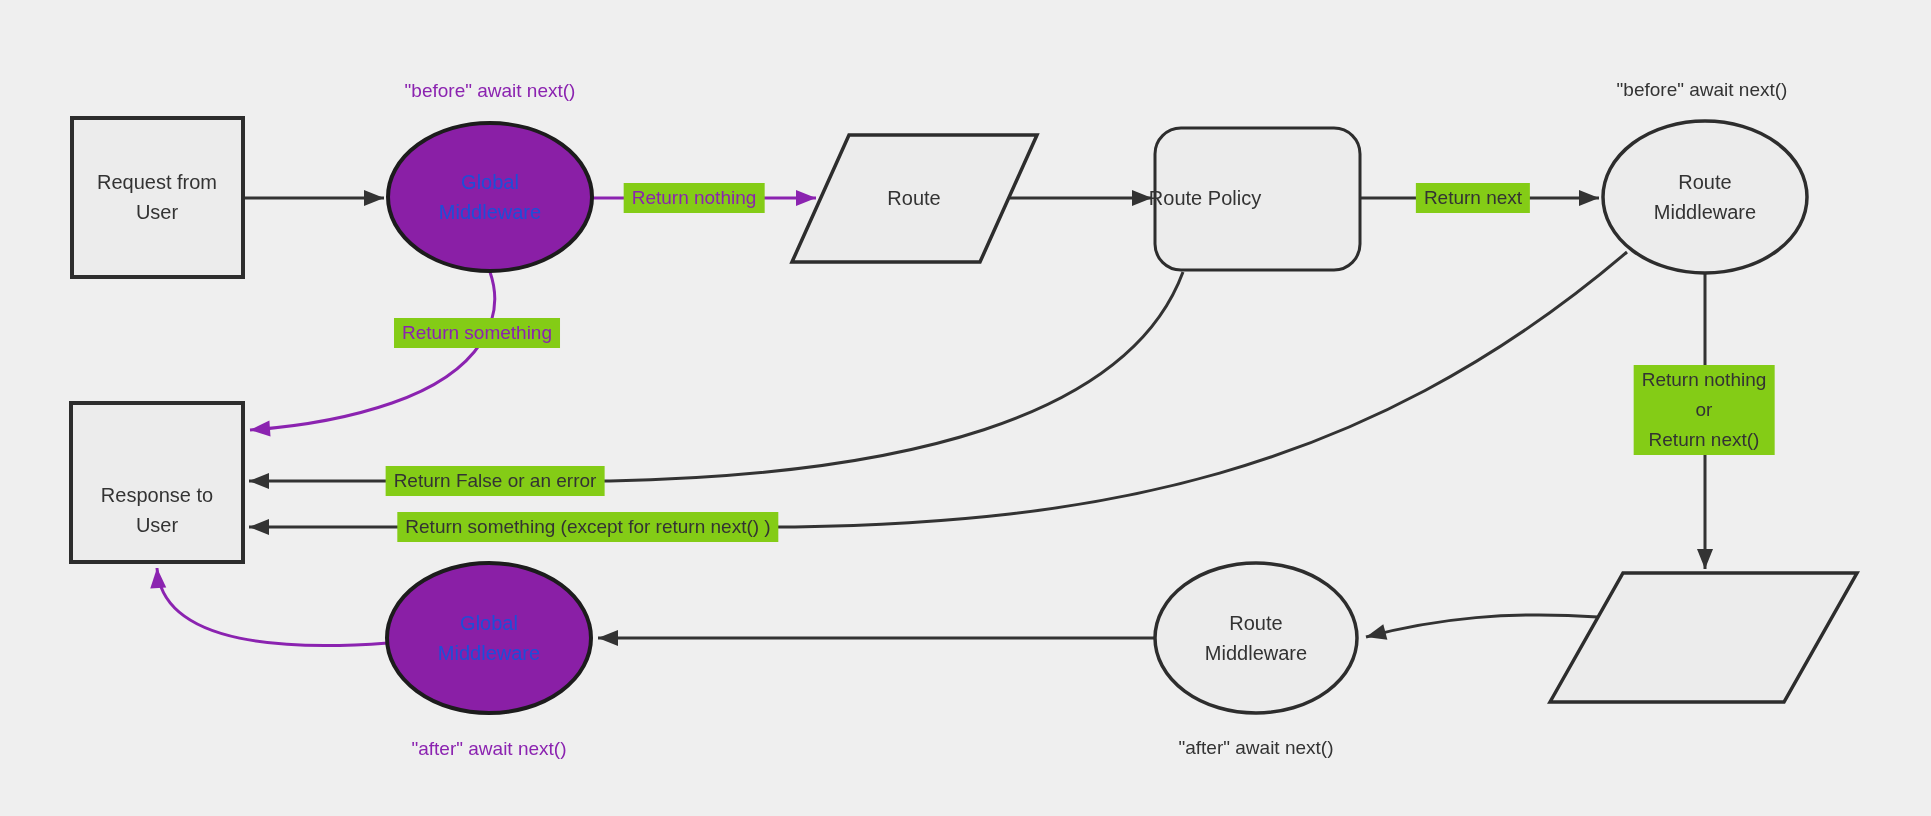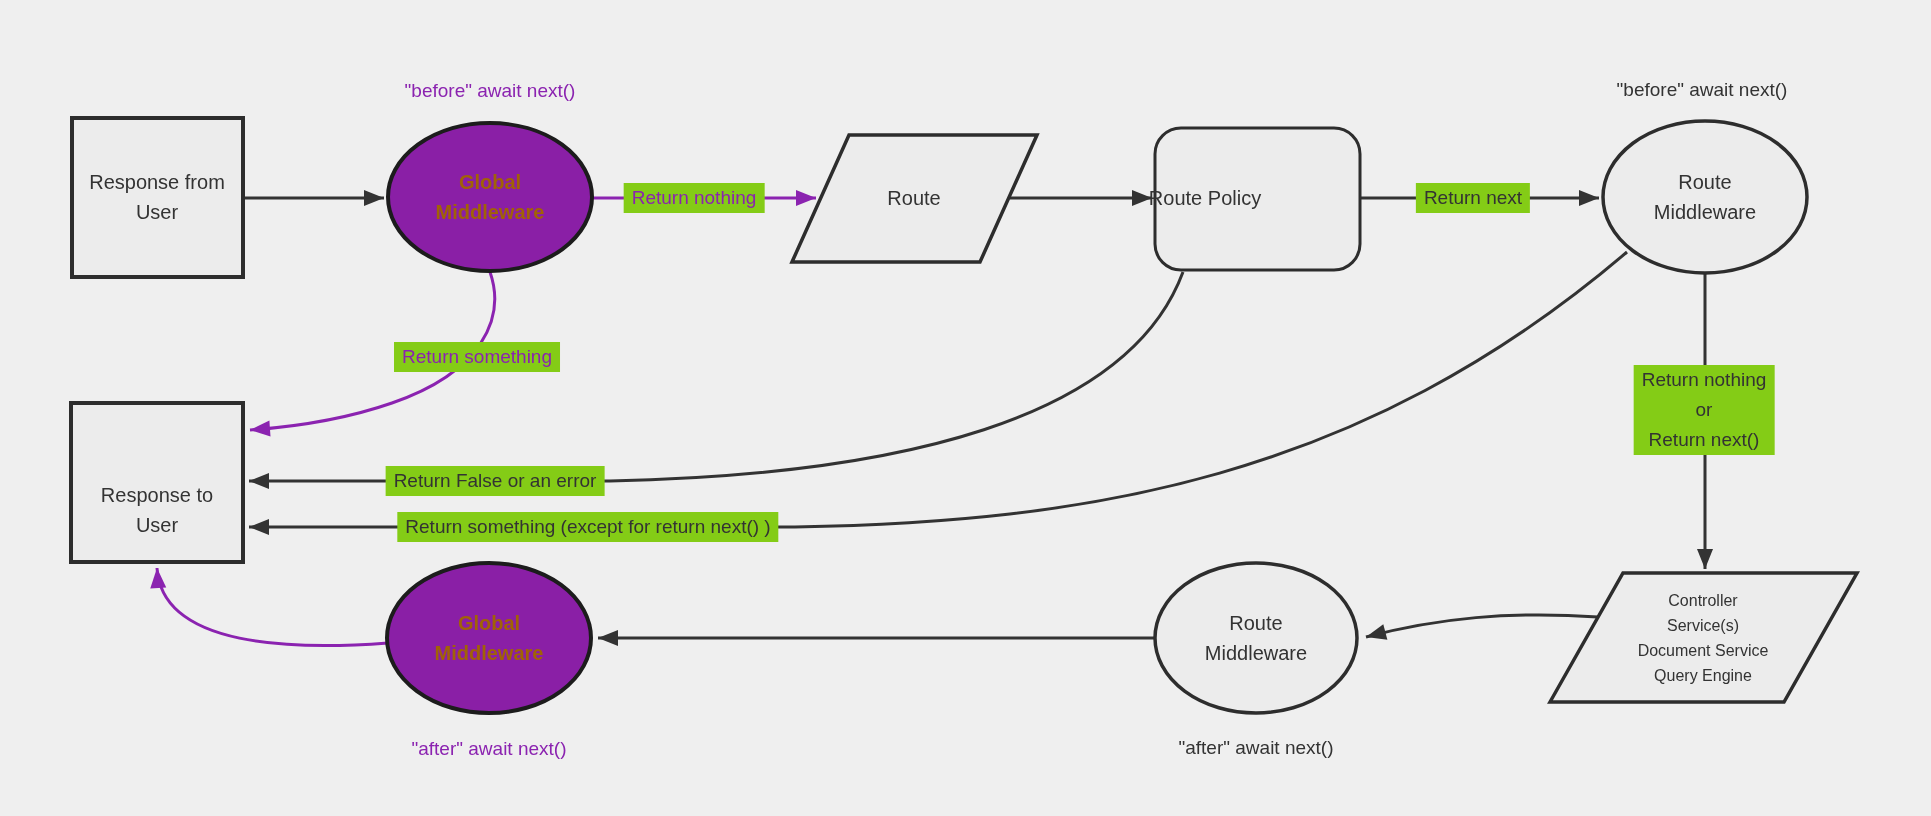--- a/index.html
+++ b/index.html
@@ -24,21 +24,21 @@
   .lbl.purple{color:#8b23b0;}
   .node-label{
     position:absolute;
     transform:translate(-50%,-50%);
     font-size:20px;
     line-height:30px;
     color:#333333;
     white-space:pre-line;
     text-align:center;
   }
-  .node-label.inverse{color:#a16207;font-weight:bold;}
+  .node-label.inverse{color:#1d4ed8;font-weight:normal;}
   .node-label.small{font-size:16px;line-height:25px;}
 </style>
 </head>
 <body>
 
 <div class="canvas">
 
   <svg width="1931" height="816" viewBox="0 0 1931 816">
     <defs>
       <marker id="ah-black" markerUnits="userSpaceOnUse" markerWidth="24" markerHeight="20" refX="22" refY="10" orient="auto">
@@ -65,44 +65,40 @@
     <ellipse cx="490" cy="197" rx="102" ry="74" fill="#8a1fa6" stroke="#1c1c1c" stroke-width="4"></ellipse>
     <polygon points="792,262 849,135 1037,135 980,262" fill="#ececec" stroke="#2d2d2d" stroke-width="3.5"></polygon>
     <rect x="1155" y="128" width="205" height="142" rx="26" fill="#ececec" stroke="#2d2d2d" stroke-width="3"></rect>
     <ellipse cx="1705" cy="197" rx="102" ry="76" fill="#ececec" stroke="#2d2d2d" stroke-width="3.5"></ellipse>
     <polygon points="1550,702 1623,573 1857,573 1784,702" fill="#ececec" stroke="#2d2d2d" stroke-width="3.5"></polygon>
     <ellipse cx="1256" cy="638" rx="101" ry="75" fill="#ececec" stroke="#2d2d2d" stroke-width="3.5"></ellipse>
     <ellipse cx="489" cy="638" rx="102" ry="75" fill="#8a1fa6" stroke="#1c1c1c" stroke-width="4"></ellipse>
     <rect x="71" y="403" width="172" height="159" fill="#ececec" stroke="#2d2d2d" stroke-width="4"></rect>
   </svg>
 
-  <div class="node-label" style="left:157px;top:197px;">Response from
+  <div class="node-label" style="left:157px;top:197px;">Request from
 User</div>
   <div class="node-label inverse" style="left:490px;top:197px;">Global
 Middleware</div>
   <div class="node-label" style="left:914px;top:198px;">Route</div>
   <div class="node-label" style="left:1205px;top:198px;">Route Policy</div>
   <div class="node-label" style="left:1705px;top:197px;">Route
 Middleware</div>
-  <div class="node-label small" style="left:1703px;top:638px;">Controller
-Service(s)
-Document Service
-Query Engine</div>
   <div class="node-label" style="left:1256px;top:638px;">Route
 Middleware</div>
   <div class="node-label inverse" style="left:489px;top:638px;">Global
 Middleware</div>
   <div class="node-label" style="left:157px;top:482px;margin-top:28px;">Response to
 User</div>
 
   <div class="lbl purple" style="left:490px;top:91px;">"before" await next()</div>
   <div class="lbl" style="left:1702px;top:90px;">"before" await next()</div>
   <div class="lbl purple bg" style="left:694px;top:198px;">Return nothing</div>
   <div class="lbl bg" style="left:1473px;top:198px;">Return next</div>
-  <div class="lbl purple bg" style="left:477px;top:333px;margin-top:24px;">Return something</div>
+  <div class="lbl purple bg" style="left:477px;top:333px;">Return something</div>
   <div class="lbl bg" style="left:1704px;top:410px;">Return nothing
 or
 Return next()</div>
   <div class="lbl bg" style="left:495px;top:481px;">Return False or an error</div>
   <div class="lbl bg" style="left:588px;top:527px;">Return something (except for return next() )</div>
   <div class="lbl purple" style="left:489px;top:749px;">"after" await next()</div>
   <div class="lbl" style="left:1256px;top:748px;">"after" await next()</div>
 
 </div>
 

